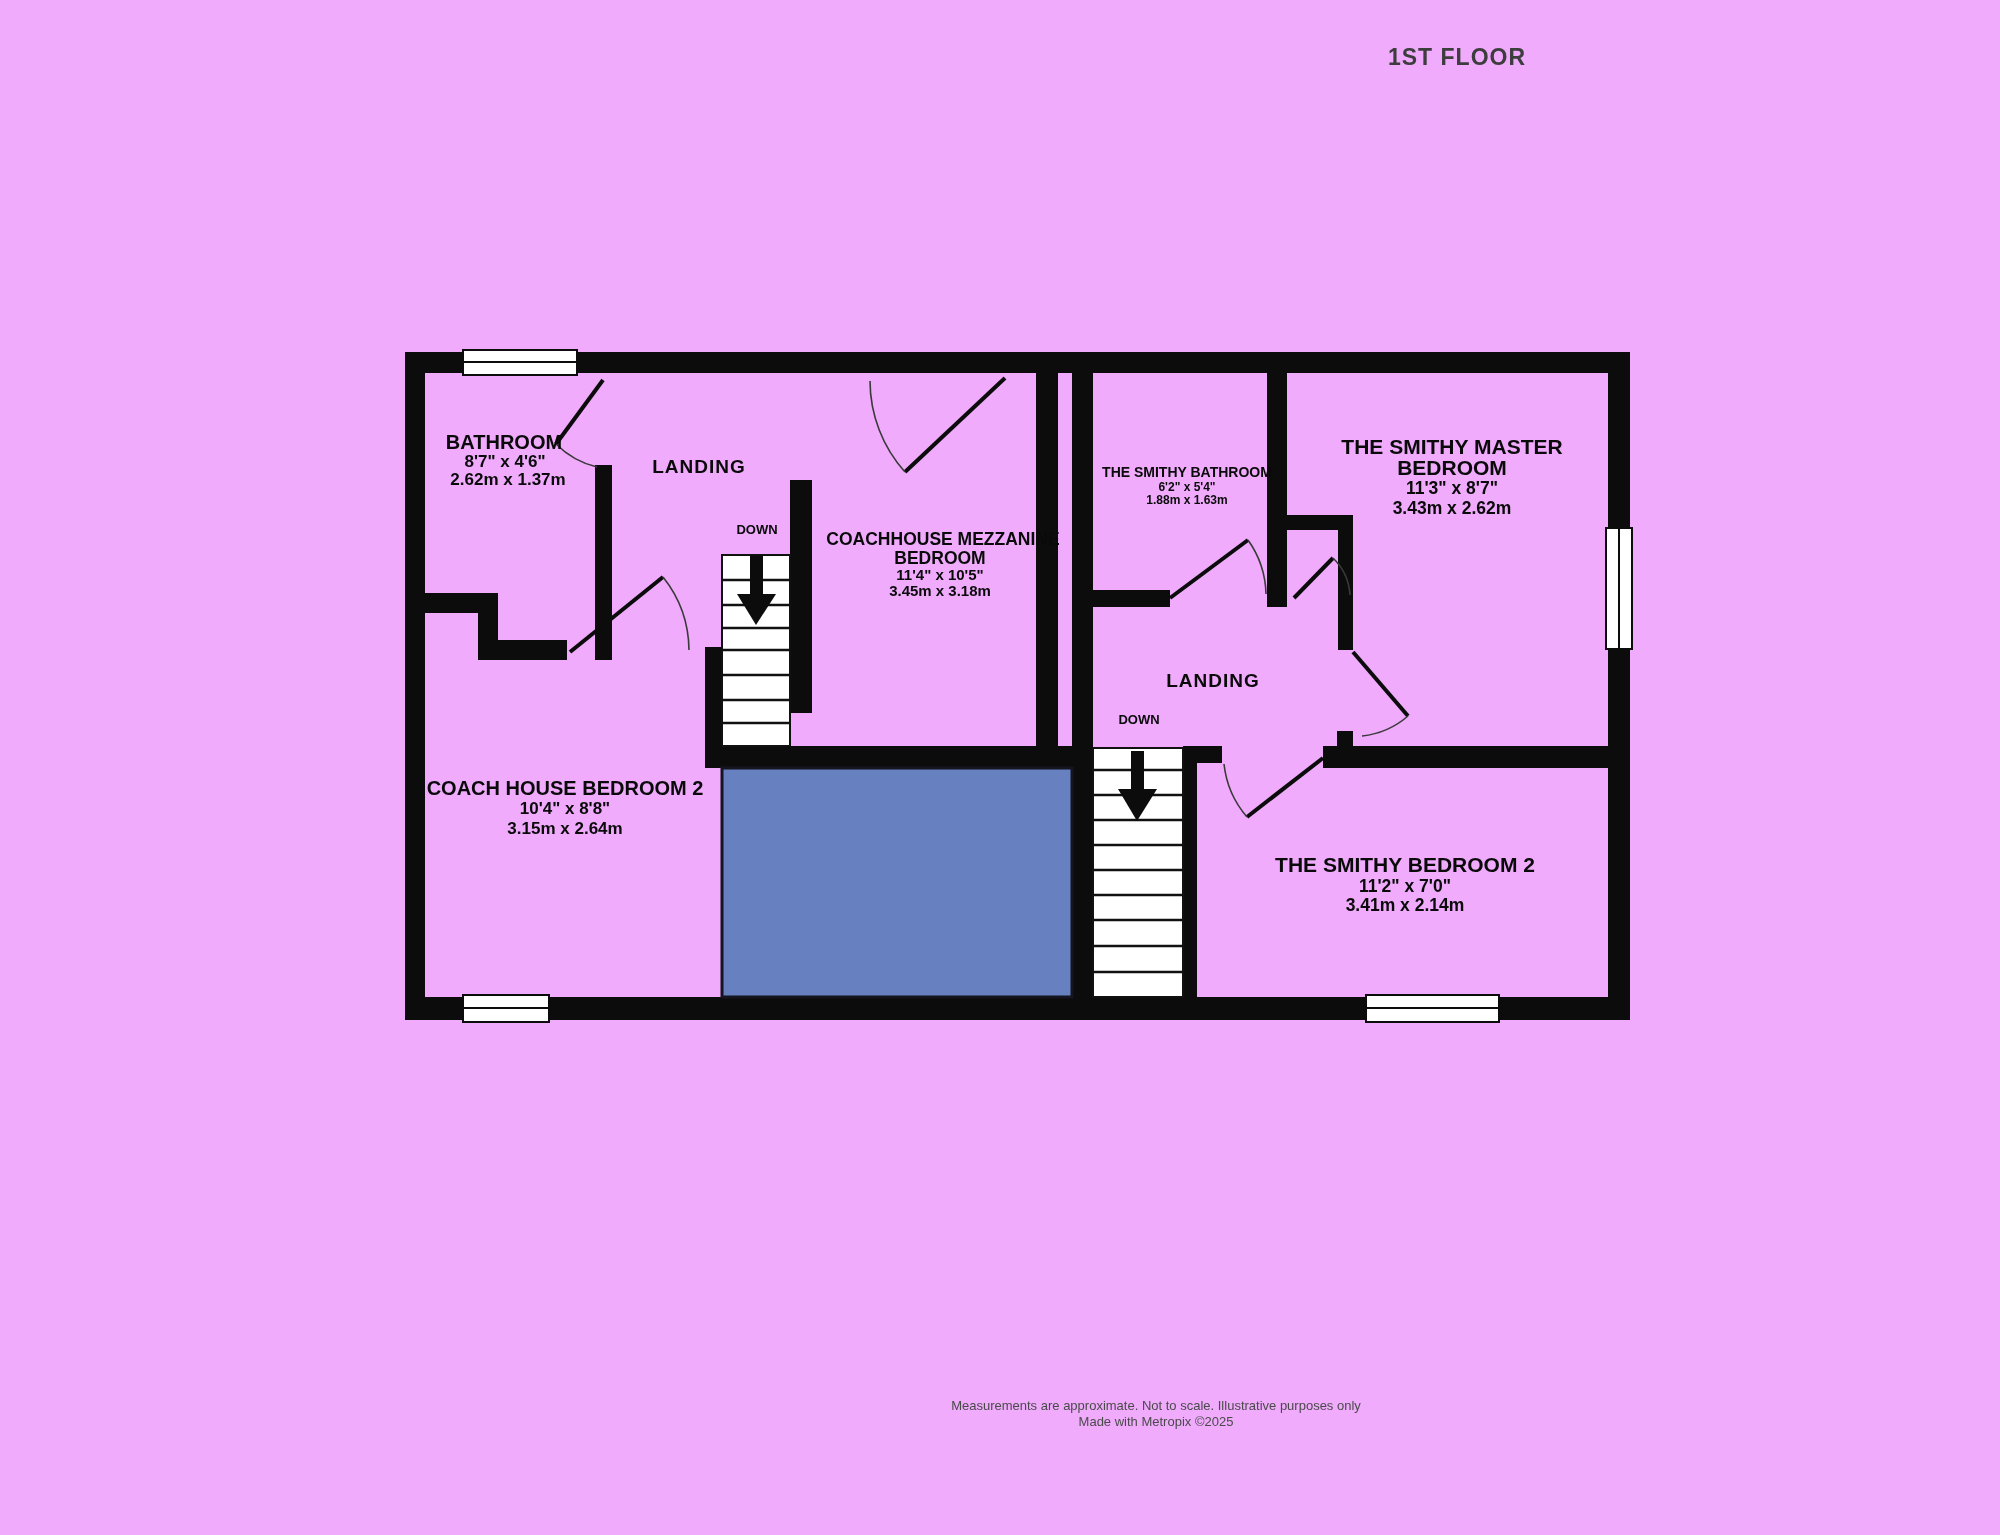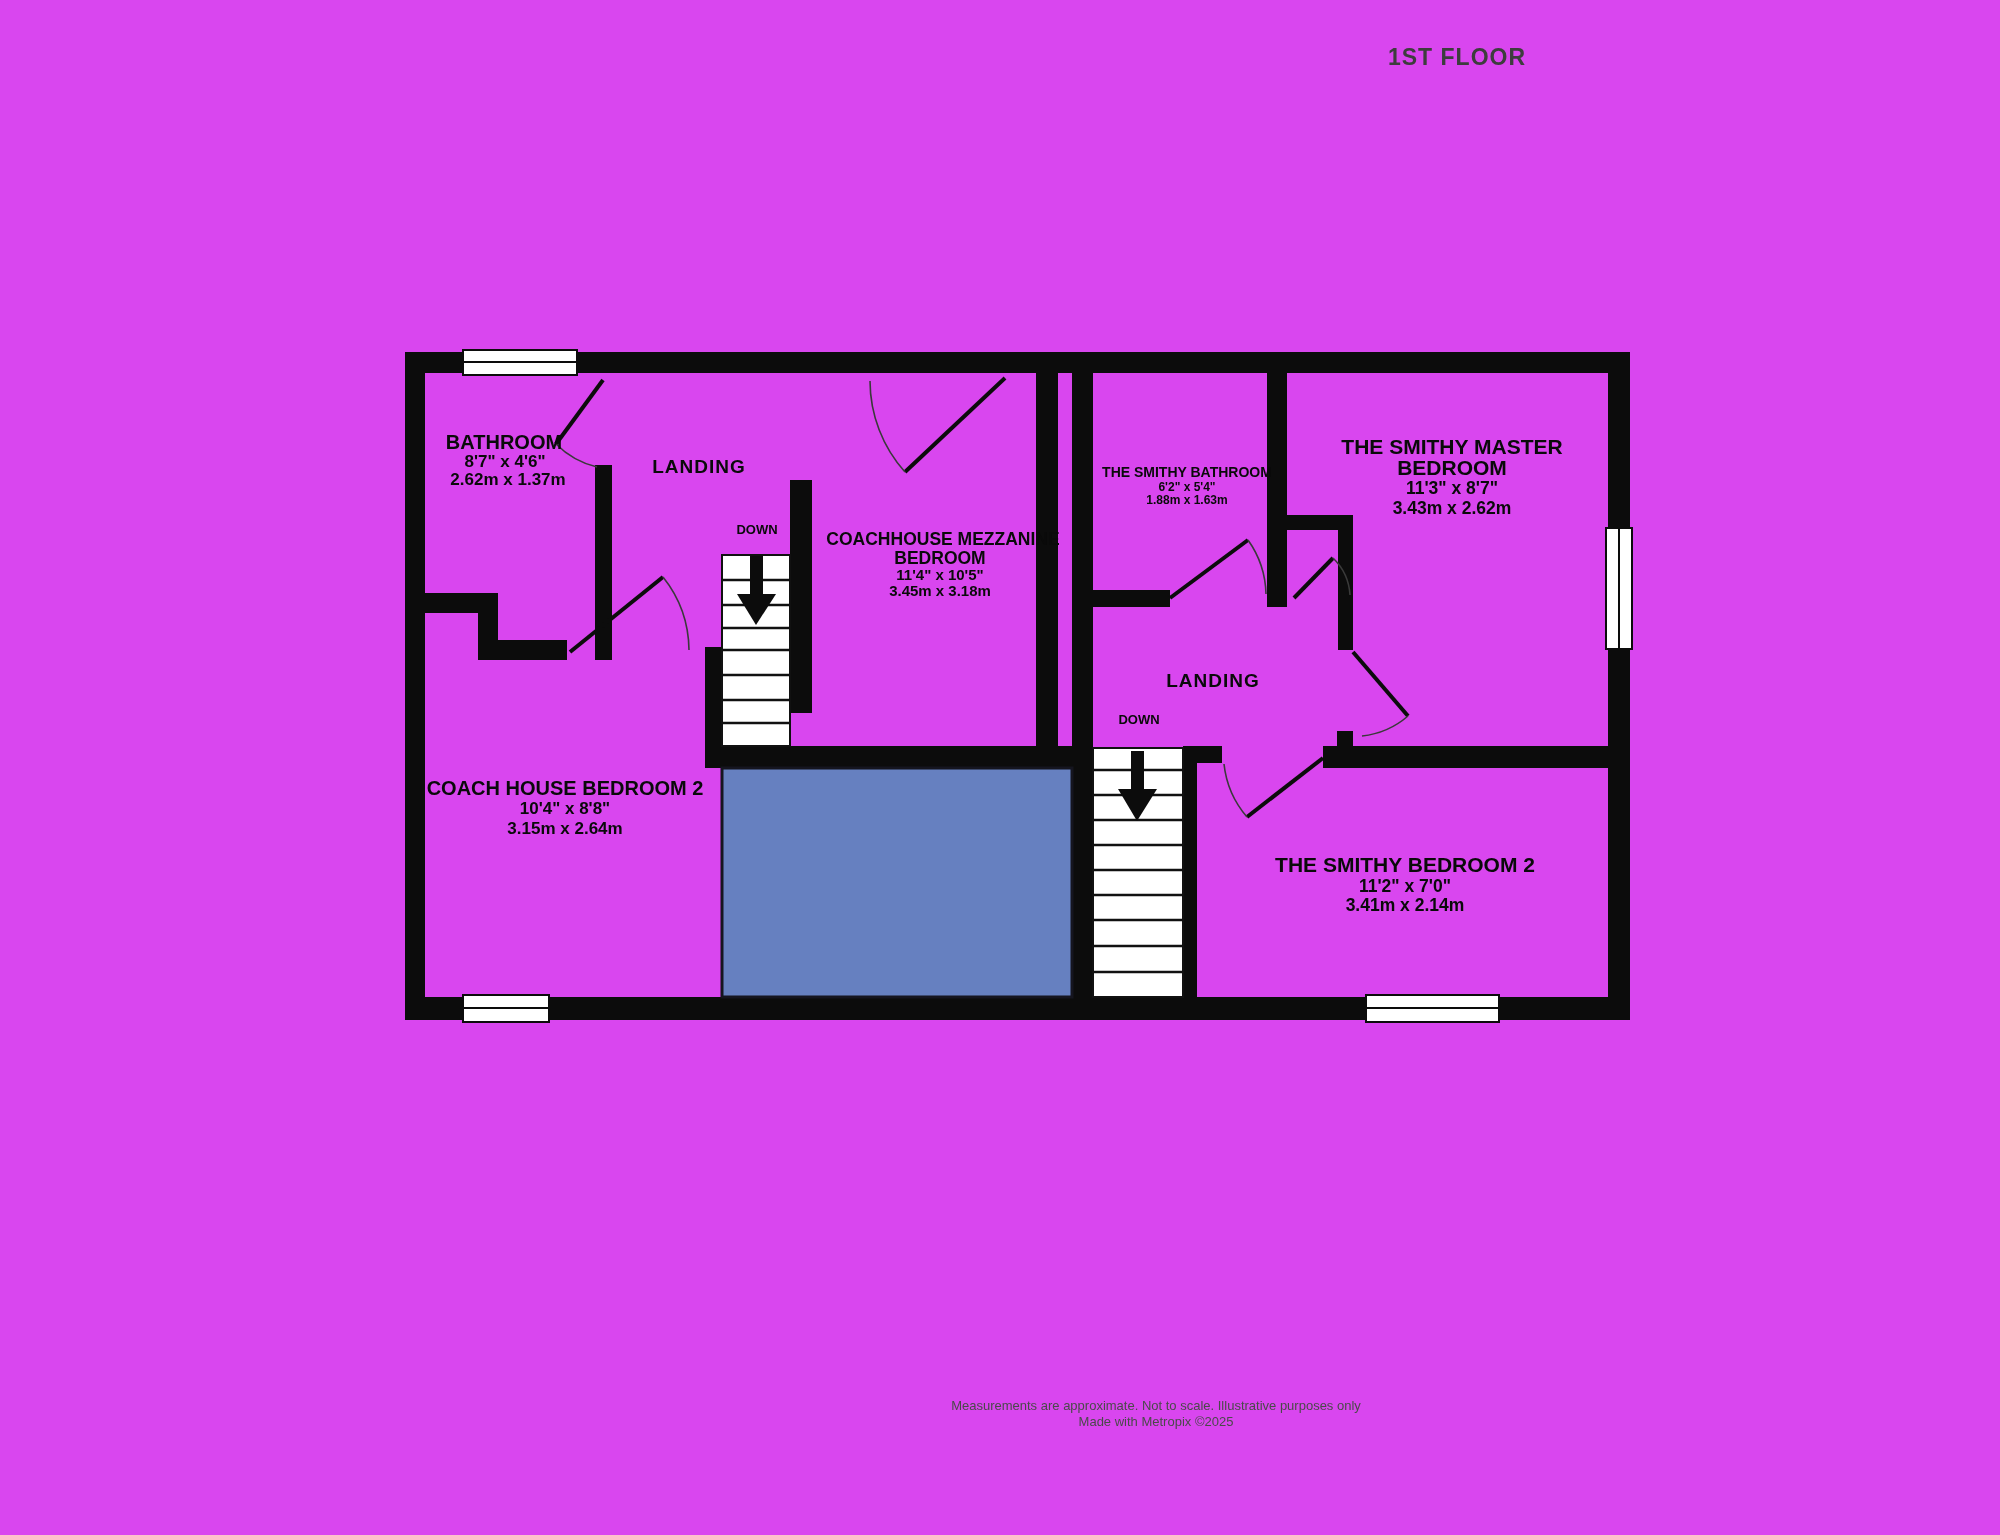--- a/index.html
+++ b/index.html
@@ -1,16 +1,16 @@
 <!DOCTYPE html>
 <html><head>
 <meta charset="utf-8">
 <style>
   html,body{margin:0;padding:0;background:#ffffff;}
-  .page{position:relative;width:2000px;height:1535px;background:#d946ef;overflow:hidden;
+  .page{position:relative;width:2000px;height:1535px;background:#f0abfc;overflow:hidden;
         font-family:"Liberation Sans", sans-serif;}
   svg{position:absolute;left:0;top:0;}
   text{font-family:"Liberation Sans", sans-serif;fill:#0a0a0a;font-weight:bold;text-anchor:middle;}
   .wall{fill:#0c0c0c;}
   .win{fill:#ffffff;stroke:#0c0c0c;stroke-width:2;}
   .winline{stroke:#0c0c0c;stroke-width:2;}
   .stairbox{fill:#ffffff;stroke:#111111;stroke-width:2;}
   .tread{stroke:#111111;stroke-width:2.5;}
   .leaf{stroke:#0c0c0c;stroke-width:4;fill:none;}
   .arc{stroke:#3a3a3a;stroke-width:1.6;fill:none;}

